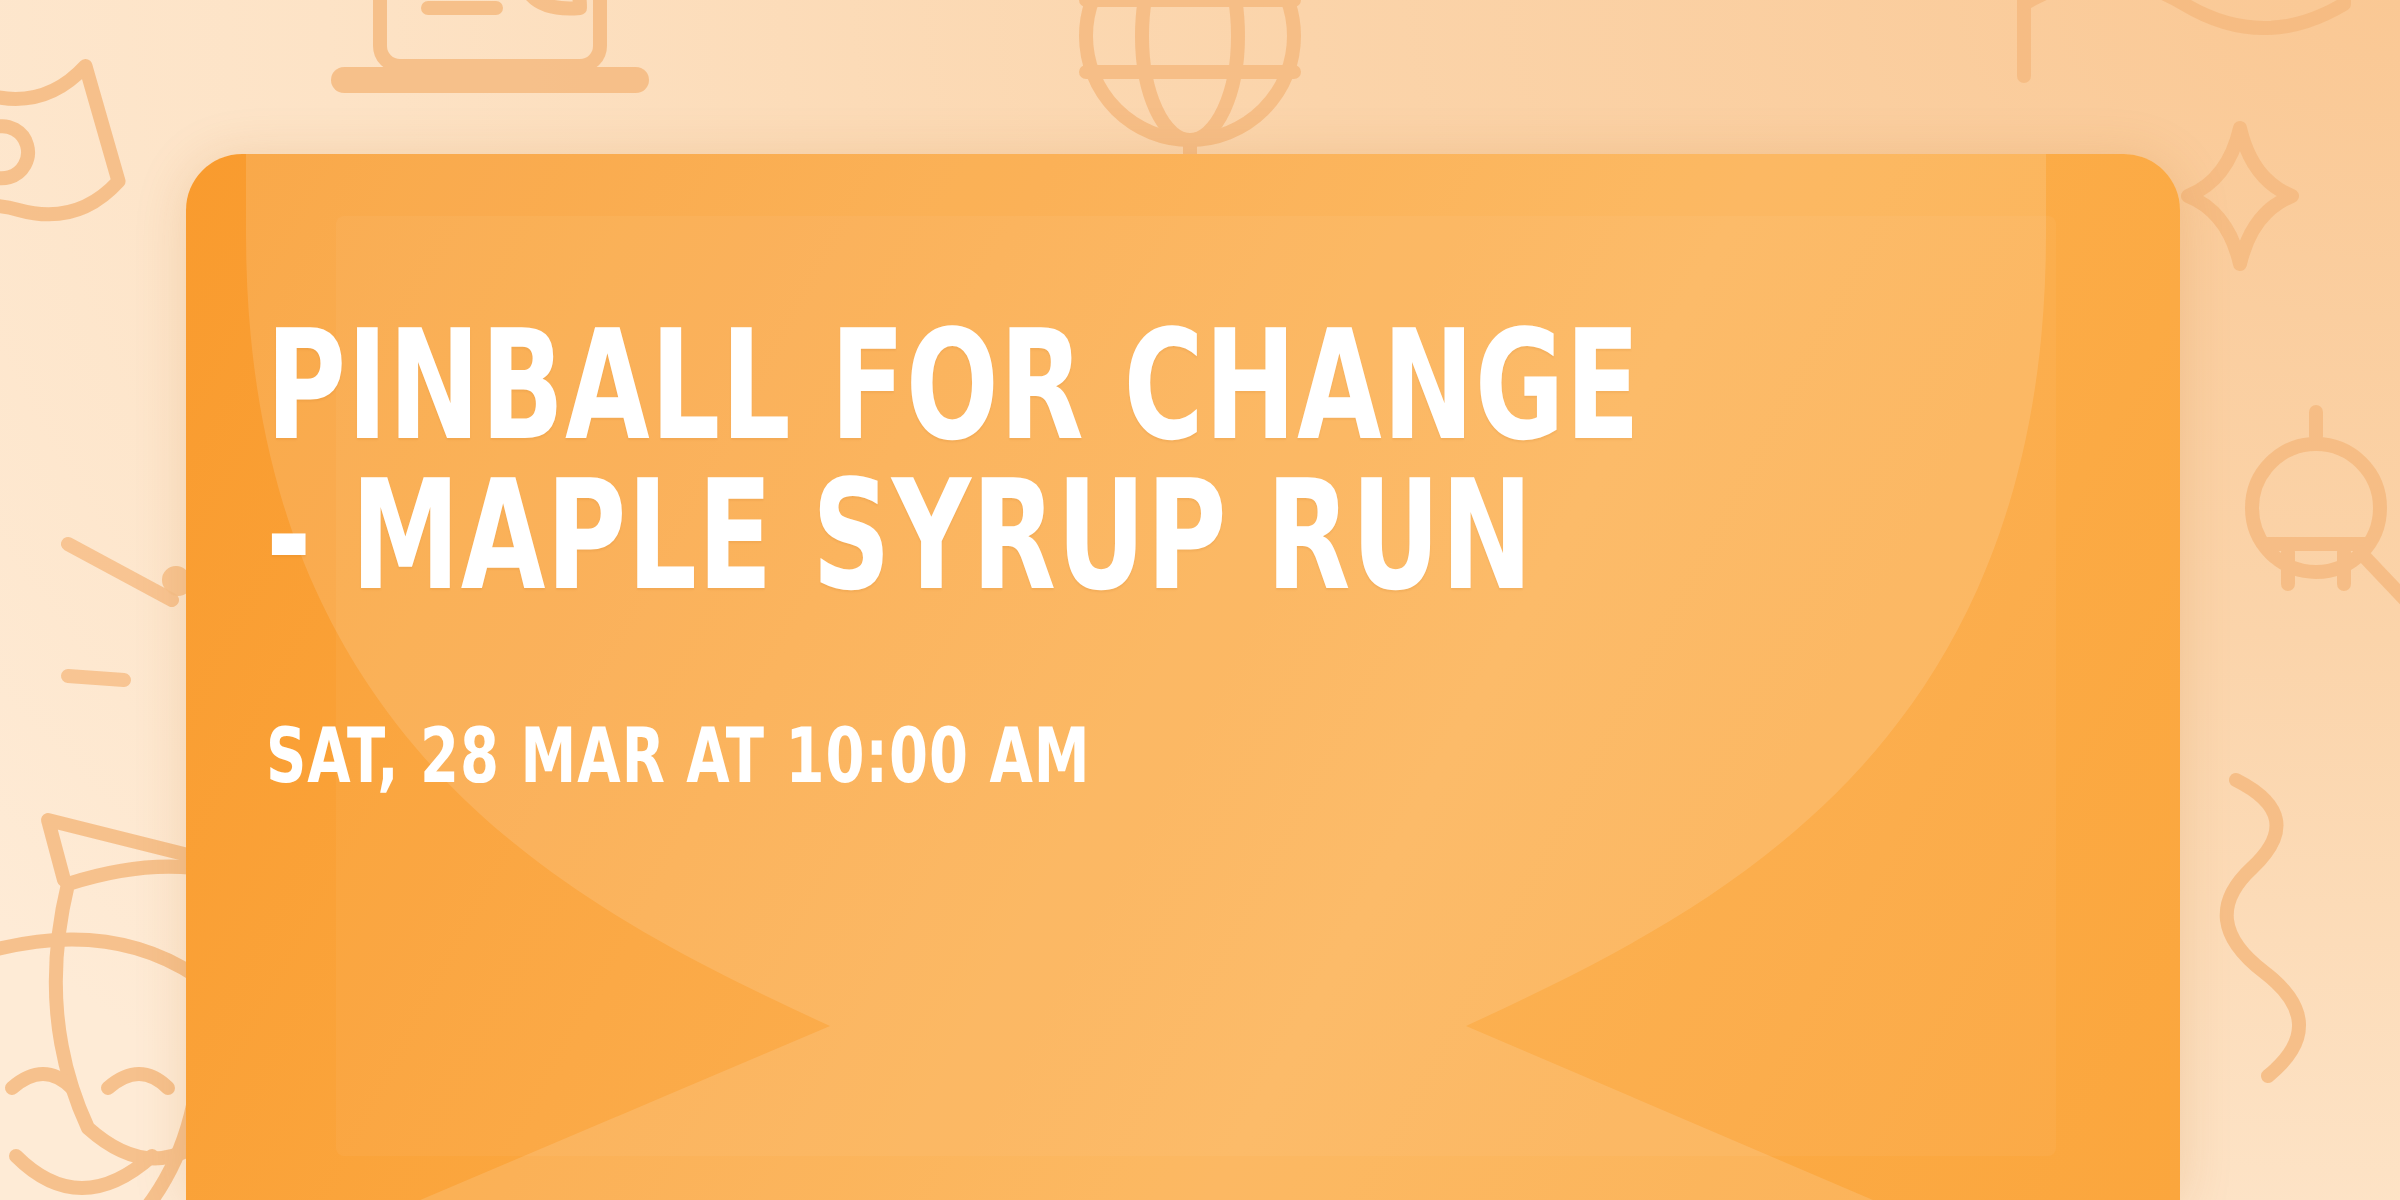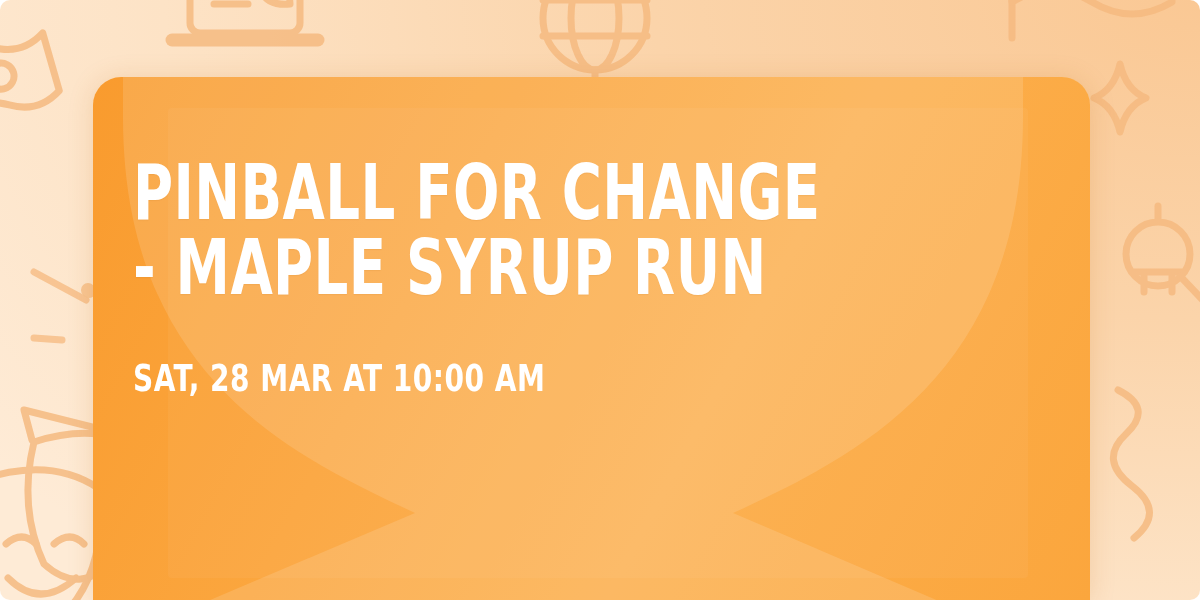--- a/index.html
+++ b/index.html
@@ -10,21 +10,20 @@
     font-family:"Liberation Sans", sans-serif;
   }
 
   
   #event-banner {
     position:relative;
     width:1200px; height:600px;
     background:
       radial-gradient(120% 140% at 100% 0%, #FAC894 0%, #FBD4AA 38%, #FDE3C6 72%, #FEEBD6 100%);
     overflow:hidden;
-    border-radius:10px;
   }
 
   .bg-pattern {
     position:absolute;
     inset:0;
     pointer-events:none;
   }
   .bg-pattern svg { display:block; width:1200px; height:600px; }
 
   

